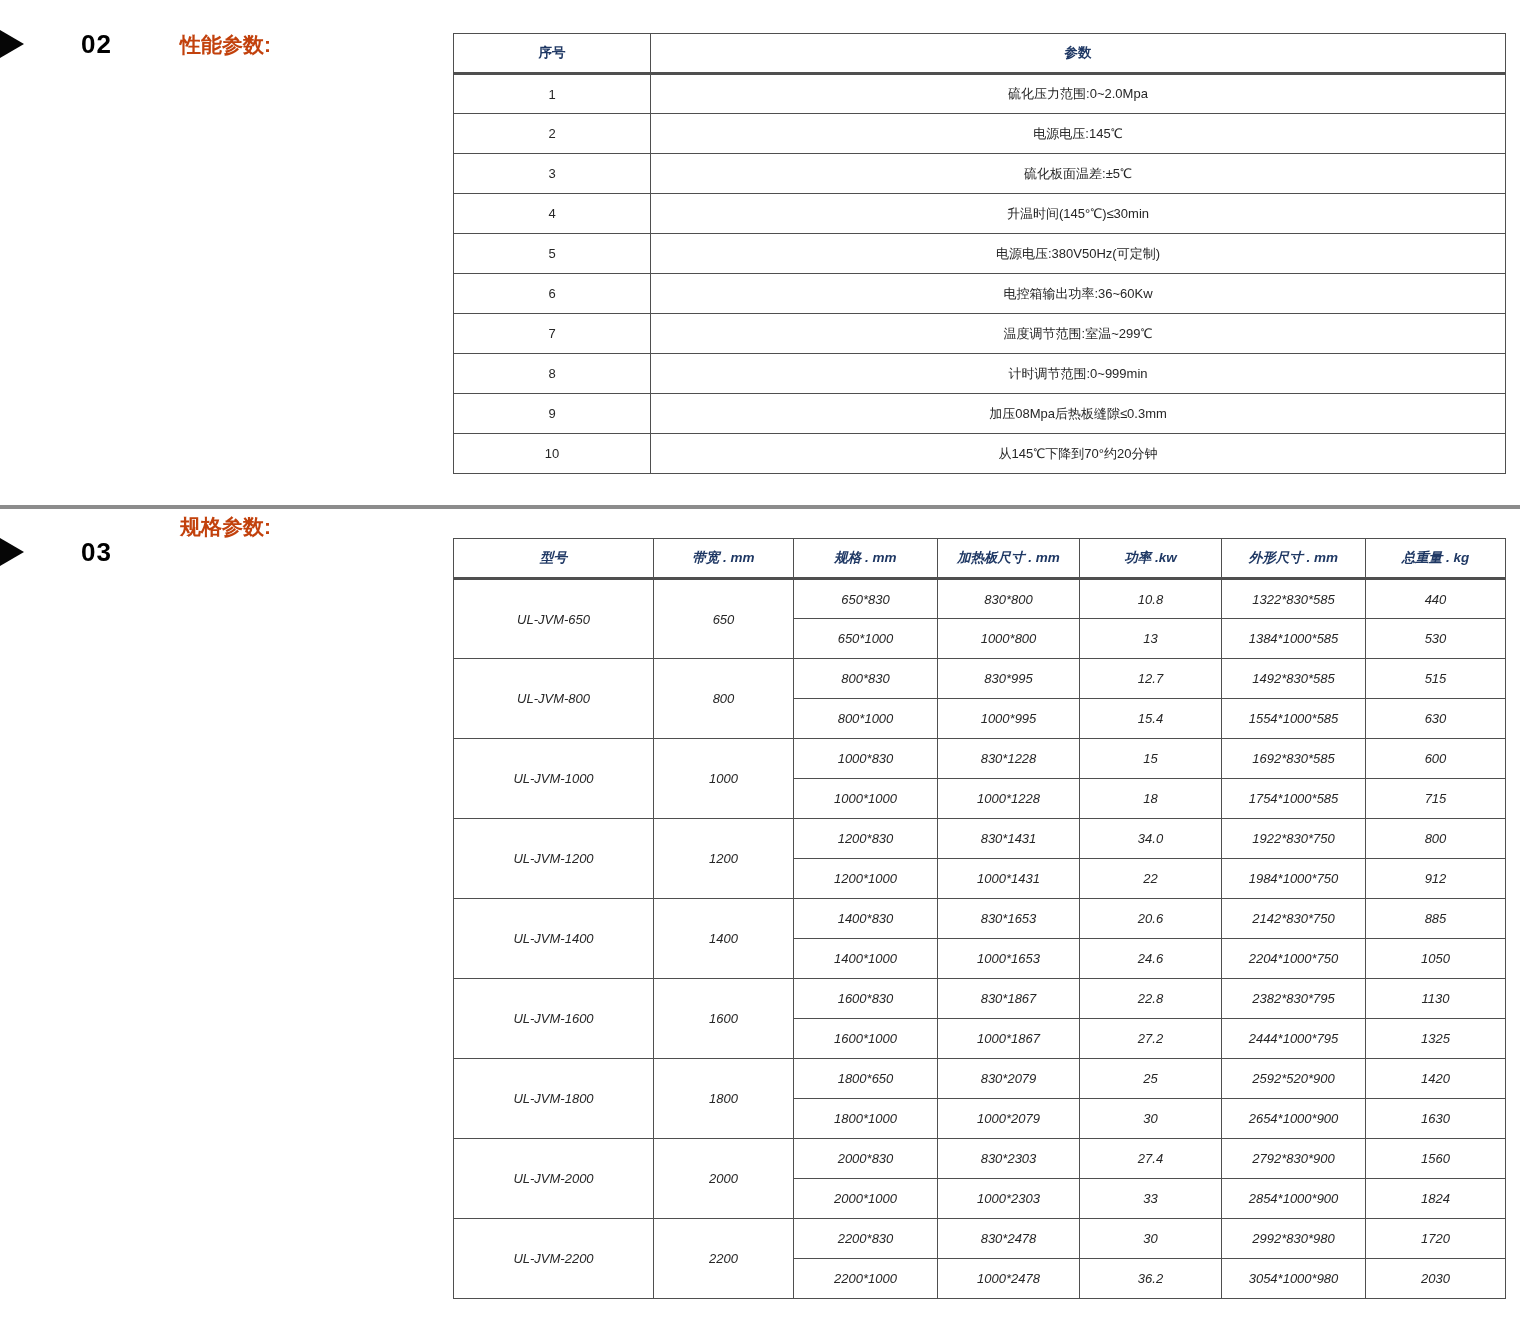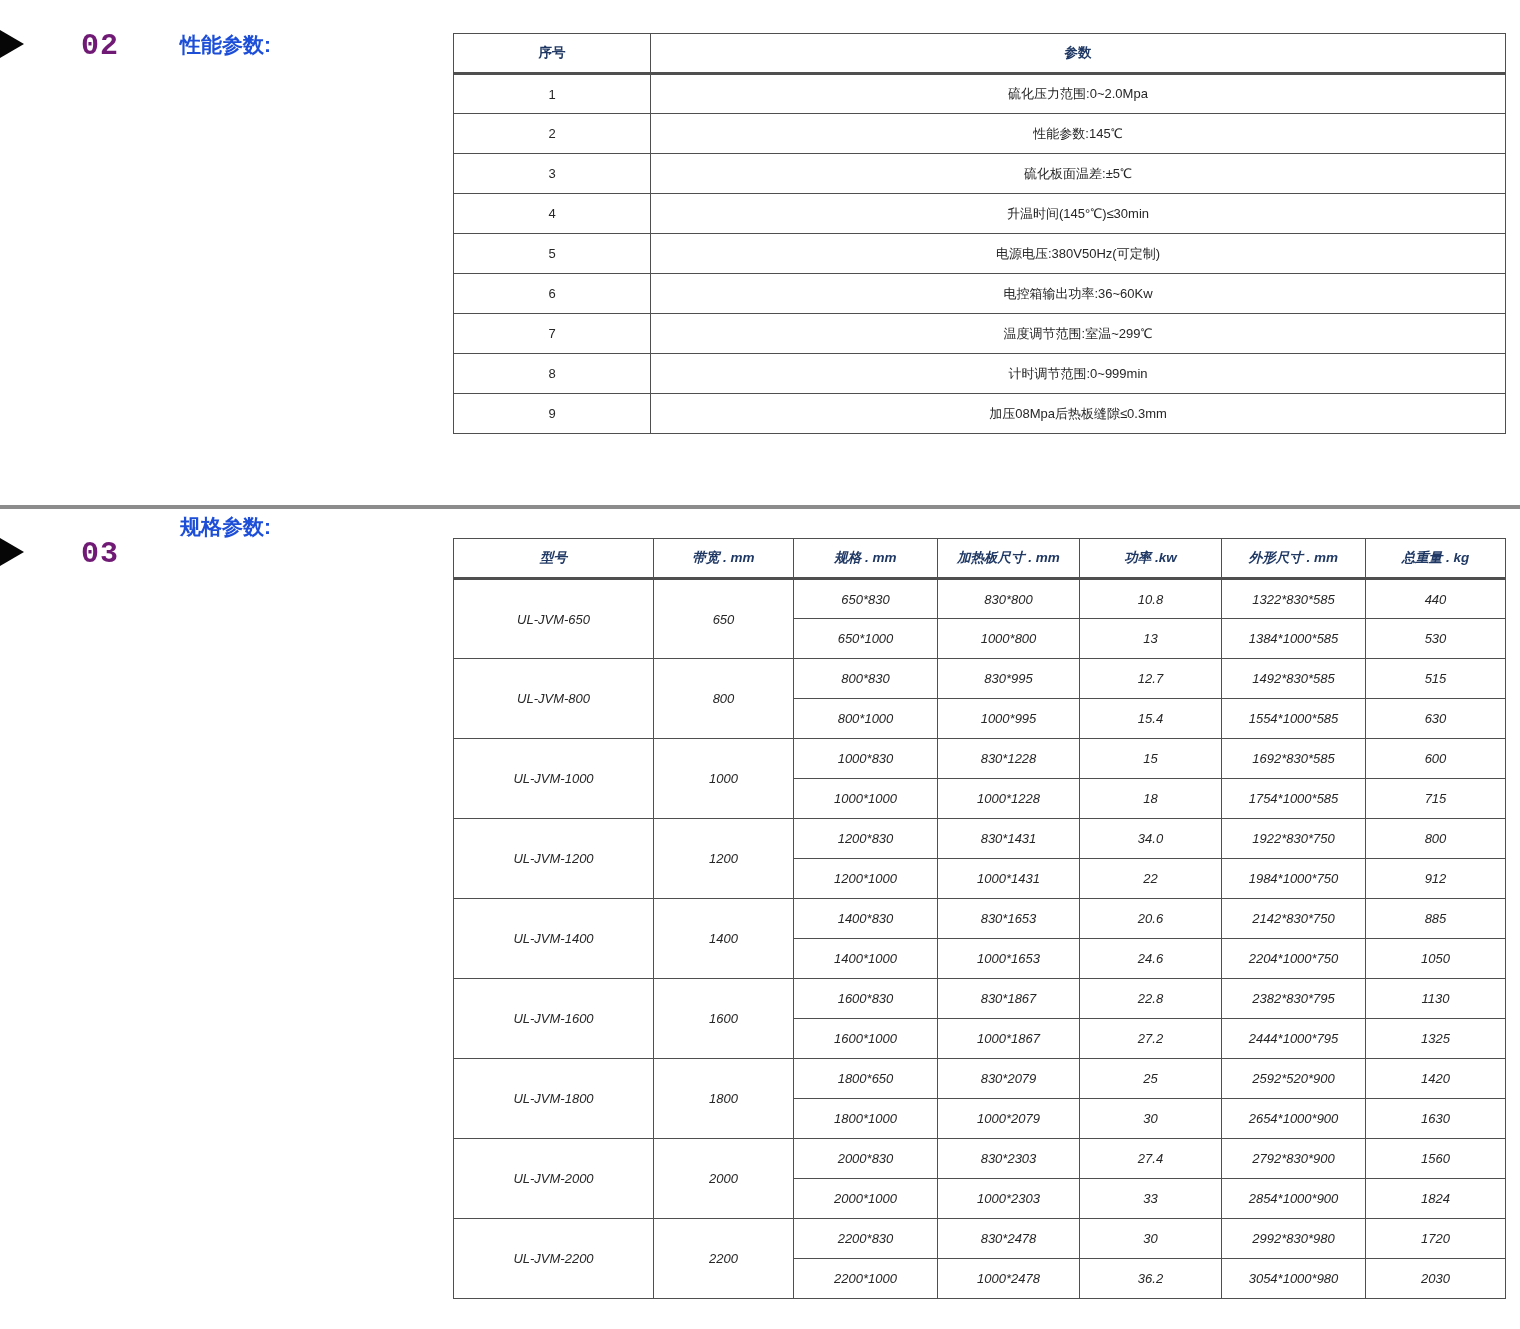--- a/index.html
+++ b/index.html
@@ -21,31 +21,30 @@
     left: 0;
     width: 0;
     height: 0;
     border-top: 14px solid transparent;
     border-bottom: 14px solid transparent;
     border-left: 24px solid #060606;
   }
   .sec-num {
     position: absolute;
     left: 81px;
-    color: #701a75;
-    font-size: 30px;
+    color: #000000;
+    font-size: 26px;
     font-weight: 700;
     letter-spacing: 1px;
     line-height: 1;
-    font-family: Liberation Mono, monospace;
   }
   .sec-title {
     position: absolute;
     left: 180px;
-    color: #1d4ed8;
+    color: #c2410c;
     font-size: 21px;
     font-weight: 700;
     line-height: 1;
   }
   .divider {
     position: absolute;
     left: 0;
     top: 505px;
     width: 1520px;
     height: 4px;
@@ -102,21 +101,21 @@
           <th>参数</th>
         </tr>
       </thead>
     <tbody>
         <tr>
           <td>1</td>
           <td>硫化压力范围:0~2.0Mpa</td>
         </tr>
         <tr>
           <td>2</td>
-          <td>性能参数:145℃</td>
+          <td>电源电压:145℃</td>
         </tr>
         <tr>
           <td>3</td>
           <td>硫化板面温差:±5℃</td>
         </tr>
         <tr>
           <td>4</td>
           <td>升温时间(145°℃)≤30min</td>
         </tr>
         <tr>
@@ -131,20 +130,24 @@
           <td>7</td>
           <td>温度调节范围:室温~299℃</td>
         </tr>
         <tr>
           <td>8</td>
           <td>计时调节范围:0~999min</td>
         </tr>
         <tr>
           <td>9</td>
           <td>加压08Mpa后热板缝隙≤0.3mm</td>
+        </tr>
+        <tr>
+          <td>10</td>
+          <td>从145℃下降到70°约20分钟</td>
         </tr>
       </tbody>
   </table>
 
   <div class="divider"></div>
 
   <div class="sec-arrow" style="top:538px"></div>
   <div class="sec-num" style="top:539px">03</div>
   <div class="sec-title" style="top:516px">规格参数:</div>
 

